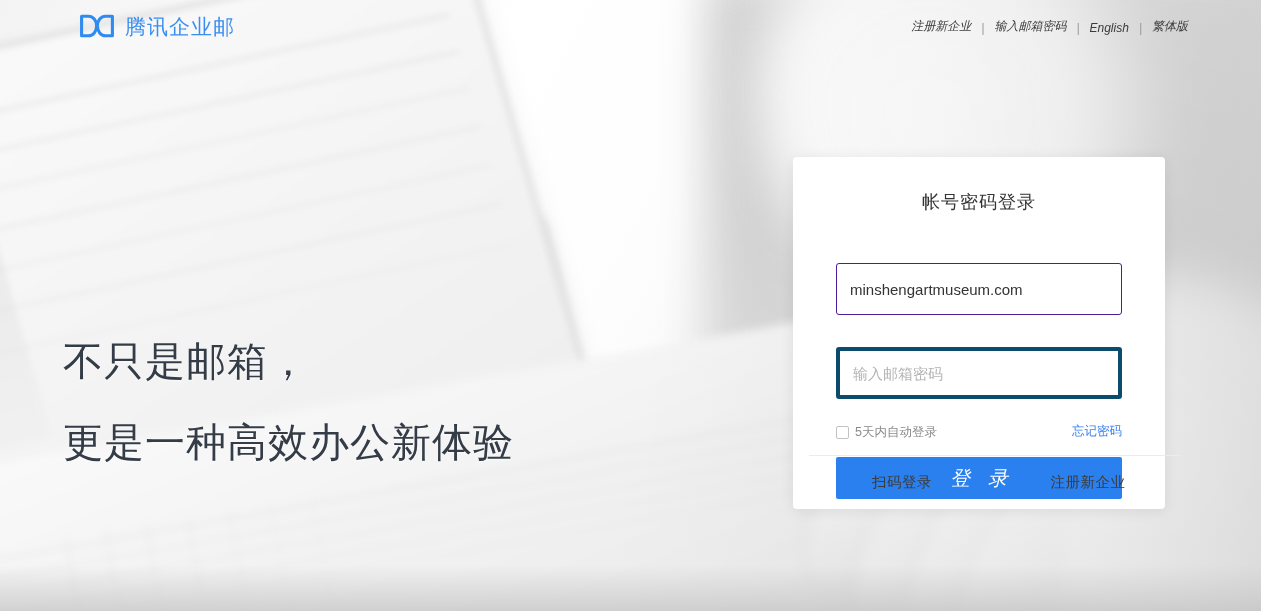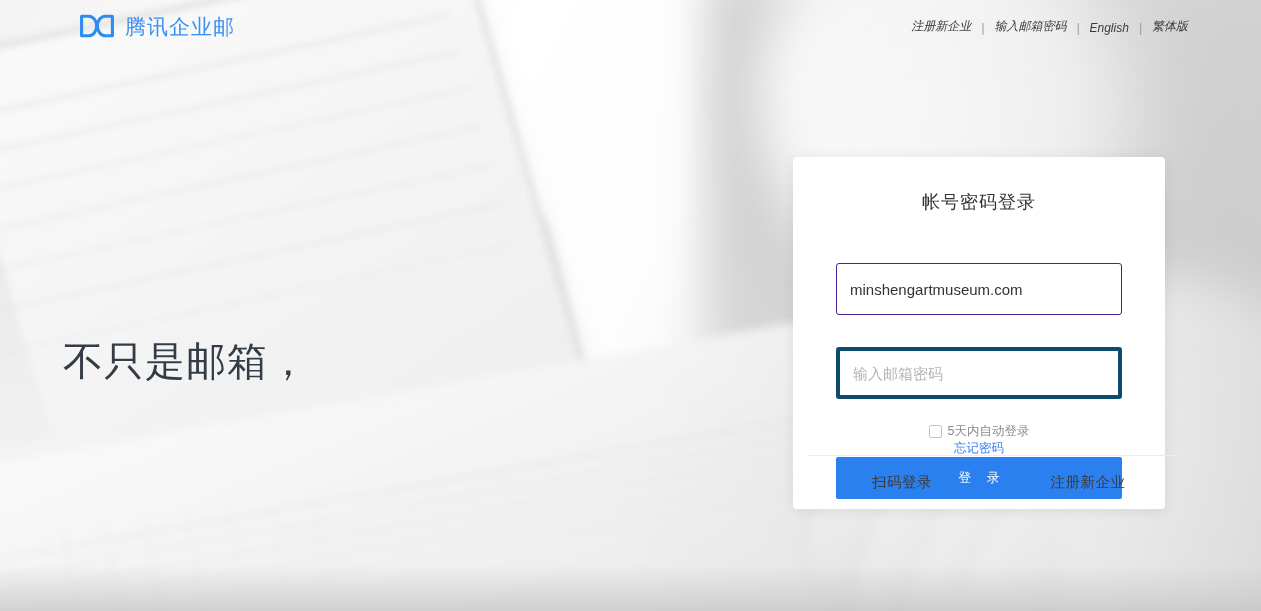--- a/index.html
+++ b/index.html
@@ -286,24 +286,22 @@
   .field-account {
     margin-top: 49px;
     border: 1px solid #4c1d95;
   }
   .field-password { margin-top: 32px; }
 
   .options-row {
     margin-top: 24px;
     padding: 0 43px;
     display: flex;
-    align-items: center;
     justify-content: space-between;
     height: 18px;
-    flex-direction: column;
   }
   .remember {
     display: flex;
     align-items: center;
     gap: 6px;
     font-size: 12.5px;
     color: #8a8a8a;
     cursor: pointer;
   }
   .checkbox {
@@ -324,25 +322,26 @@
   .login-btn {
     display: block;
     box-sizing: border-box;
     margin: 16px auto 0 auto;
     width: 286px;
     height: 42px;
     background: #2b80ef;
     border: none;
     border-radius: 2px;
     color: #ffffff;
-    font-size: 13px;
+    font-size: 20px;
     letter-spacing: 6px;
     text-indent: 6px;
     cursor: pointer;
     font-family: "Liberation Sans", sans-serif;
+    font-style: italic;
   }
 
   .card-footer {
     position: absolute;
     left: 16px;
     bottom: 0;
     width: 100%;
     height: 54px;
     border-top: 1px solid #ececec;
     display: flex;
@@ -398,20 +397,21 @@
       <a href="#">输入邮箱密码</a>
       <span class="sep">|</span>
       <a href="#">English</a>
       <span class="sep">|</span>
       <a href="#">繁体版</a>
     </div>
   </div>
 
   <div class="hero">
     <div>不只是邮箱，</div>
+    <div>更是一种高效办公新体验</div>
   </div>
 
   <div class="card">
     <div class="card-title">帐号密码登录</div>
 
     <div class="field-wrap">
       <input class="field field-account" type="text" value="minshengartmuseum.com" style="">
     </div>
 
     <div class="field-wrap">

